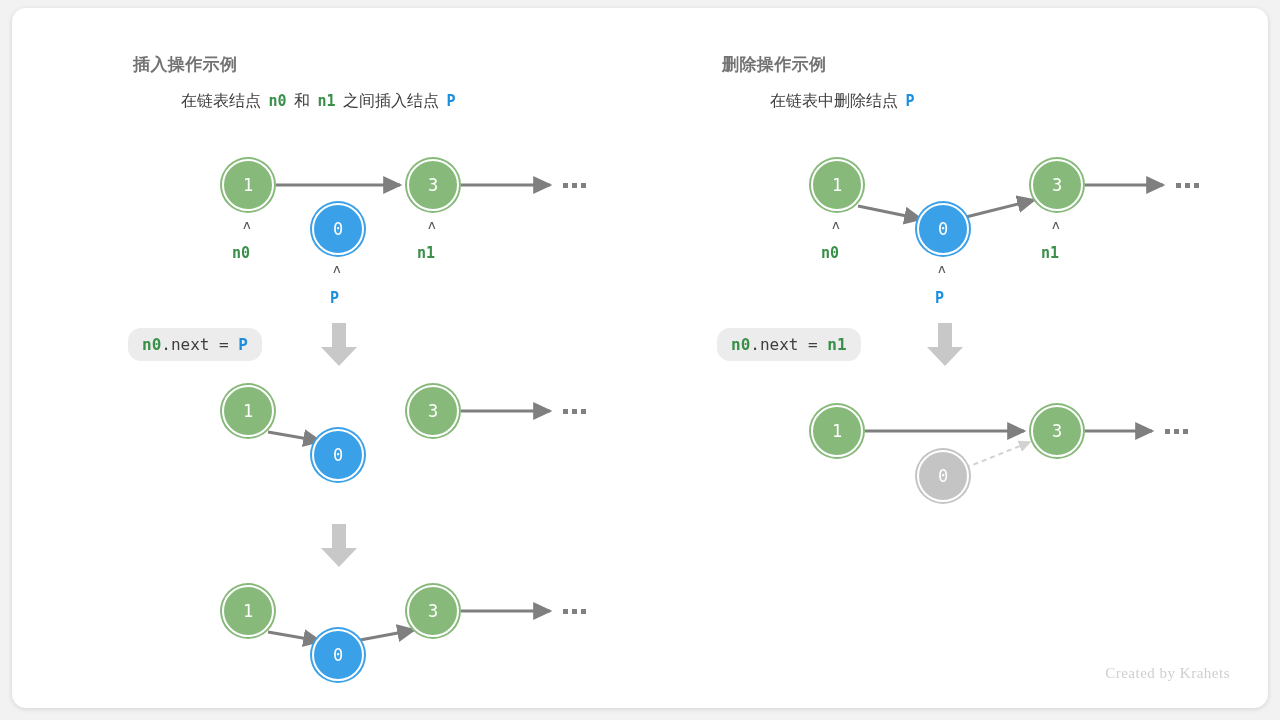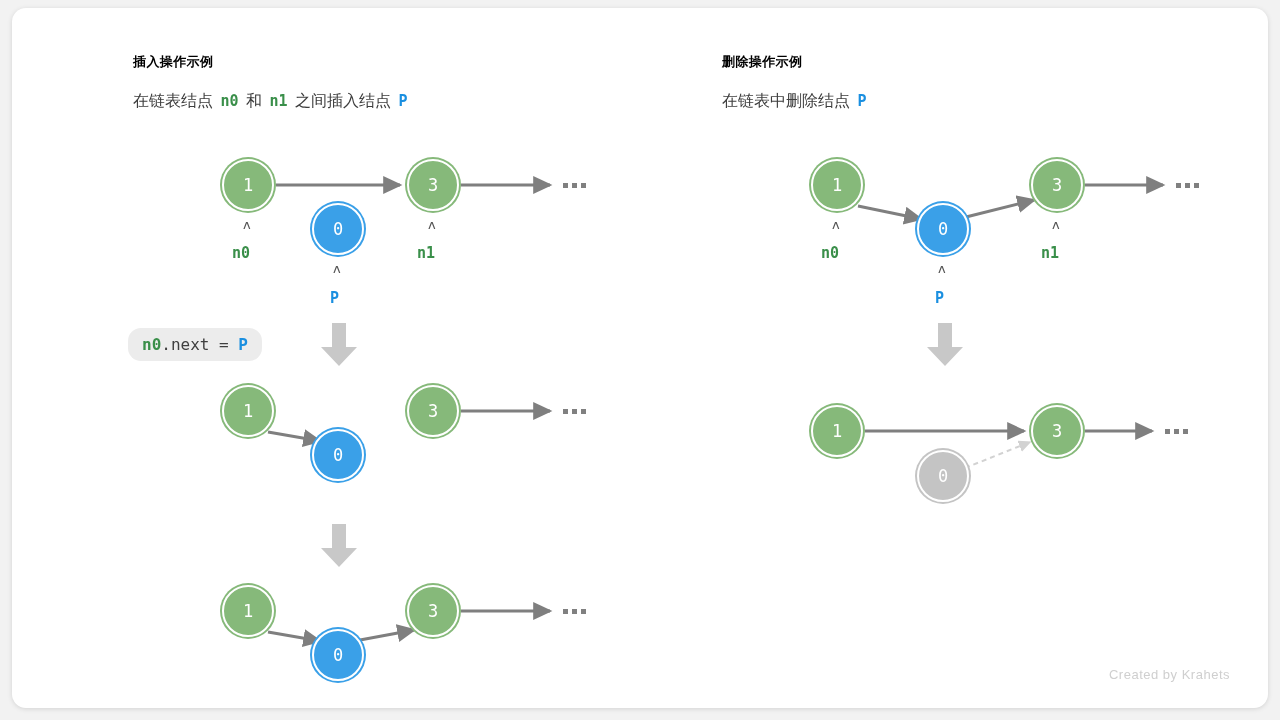--- a/index.html
+++ b/index.html
@@ -17,27 +17,28 @@
     border-radius:14px;
     box-shadow:0 1px 5px rgba(0,0,0,0.13);
     overflow:hidden;
   }
   .panel{position:absolute;top:0;height:700px;}
   .panel-left{left:0;width:628px;}
   .panel-right{left:594px;width:662px;text-decoration:underline;}
 
   .panel-title{
     position:absolute;
-    font-size:13px;font-weight:bold;color:#000000;
+    font-size:17px;font-weight:bold;color:#737373;
     white-space:nowrap;letter-spacing:0.4px;text-align:right;
   }
   .panel-sub{
     position:absolute;
     font-size:16px;color:#3d3d3d;
     white-space:nowrap;
+    margin-left:48px;
   }
   .panel-sub .mono{
     font-family:"DejaVu Sans Mono","Liberation Mono",monospace;
     font-weight:bold;font-size:15px;
     padding:0 3px;
   }
   .g{color:#3a8f4a;}
   .b{color:#1a8fe0;}
 
   
@@ -98,22 +99,22 @@
     white-space:nowrap;line-height:1.2;
   }
   .code-chip .g{color:#3a8f4a;font-weight:bold;}
   .code-chip .b{color:#1a8fe0;font-weight:bold;}
   .down-arrow{position:absolute;z-index:3;}
 
   svg.edges{position:absolute;left:0;top:0;width:100%;height:100%;z-index:1;pointer-events:none;}
 
   .credit{
     position:absolute;right:38px;bottom:26px;
-    font-family:Liberation Sans, sans-serif;
-    font-size:13px;color:#cfcfcf;letter-spacing:0.5px;
+    font-family:Liberation Serif, serif;
+    font-size:15px;color:#cfcfcf;letter-spacing:0.5px;
   }
 </style>
 </head>
 <body>
 
 <div class="card">
 
   <div class="panel panel-left">
 
     <div class="panel-title" style="left:121px;top:45px;">插入操作示例</div>
@@ -232,20 +233,23 @@
     <div class="node green" style="left:425px;top:151px;">3</div>
     <div class="caret" style="left:446px;top:210px;">ʌ</div>
     <div class="ptr-label g" style="left:435px;top:236px;">n1</div>
 
     <div class="dots" style="left:570px;top:175px;">
         <i></i>
         <i></i>
         <i></i>
       </div>
 
+    <div class="code-chip" style="left:111px;top:320px;">
+      <span class="g">n0</span><span>.next = </span><span class="g">n1</span>
+    </div>
     <svg class="down-arrow" style="top: 313px; width: 44px; height: 48px; left: 317px; position: absolute;" width="44" height="48" viewBox="0 0 44 48">
       <path d="M15,2 L29,2 L29,26 L40,26 L22,45 L4,26 L15,26 Z" fill="#c8c8c8"></path>
     </svg>
 
     <div class="node green" style="left:205px;top:397px;">1</div>
     <div class="node gray" style="left:311px;top:442px;">0</div>
     <div class="node green" style="left:425px;top:397px;">3</div>
     <div class="dots" style="left:559px;top:421px;">
         <i></i>
         <i></i>

